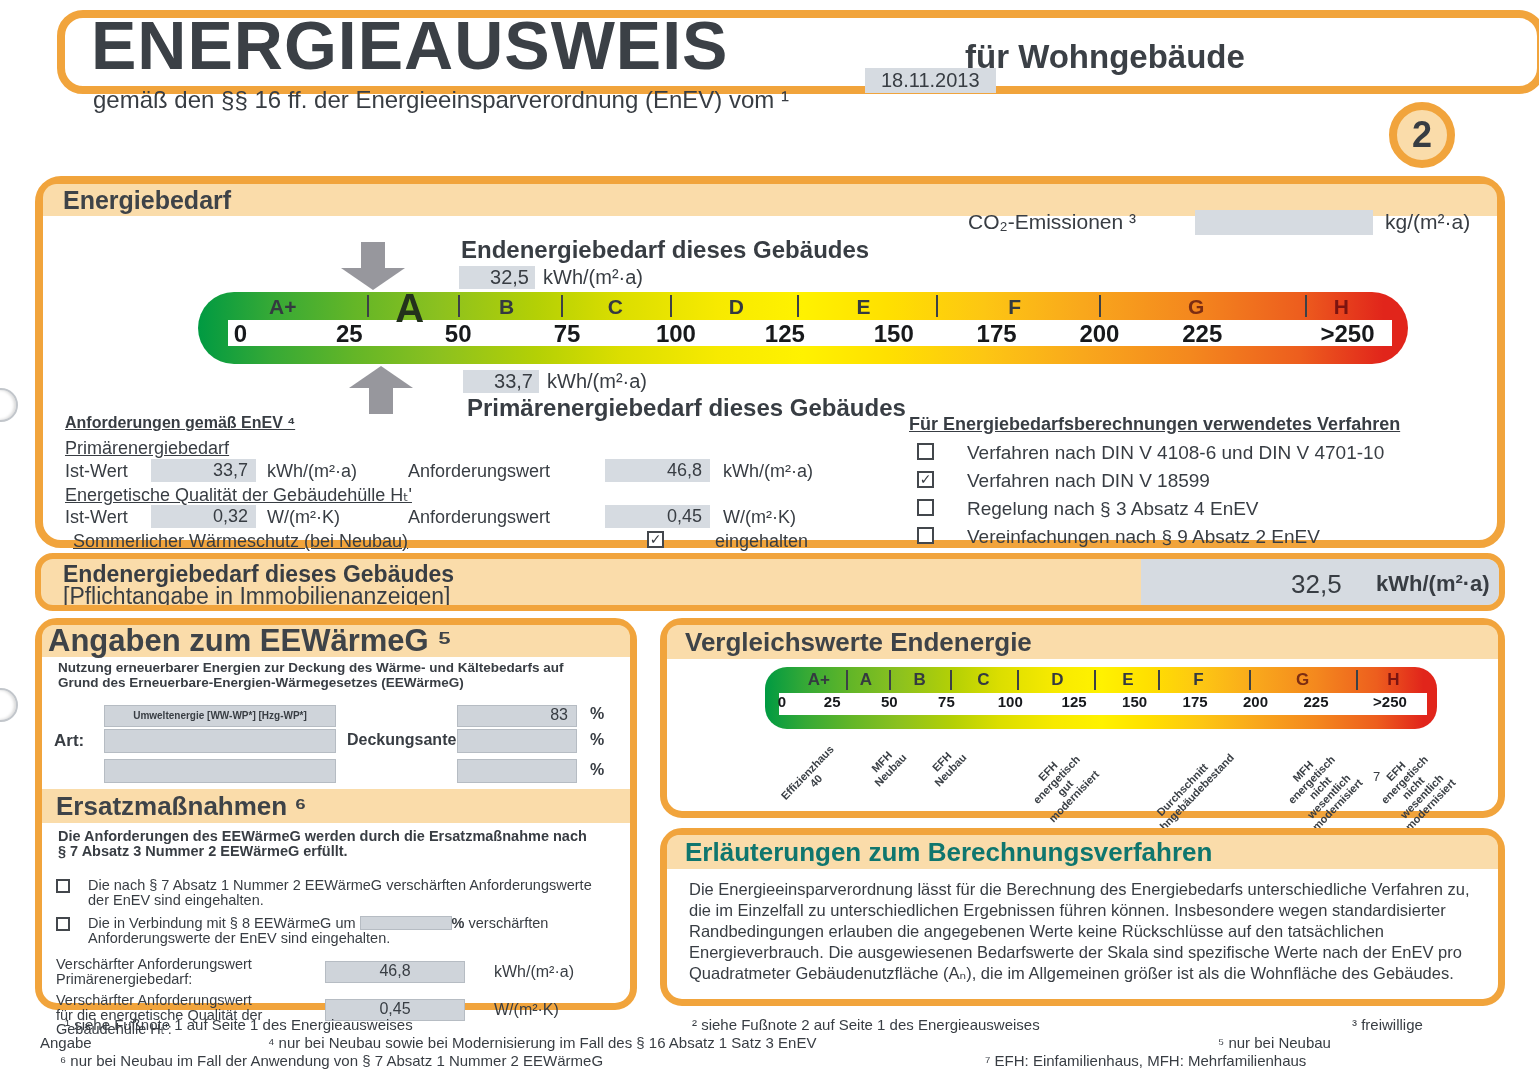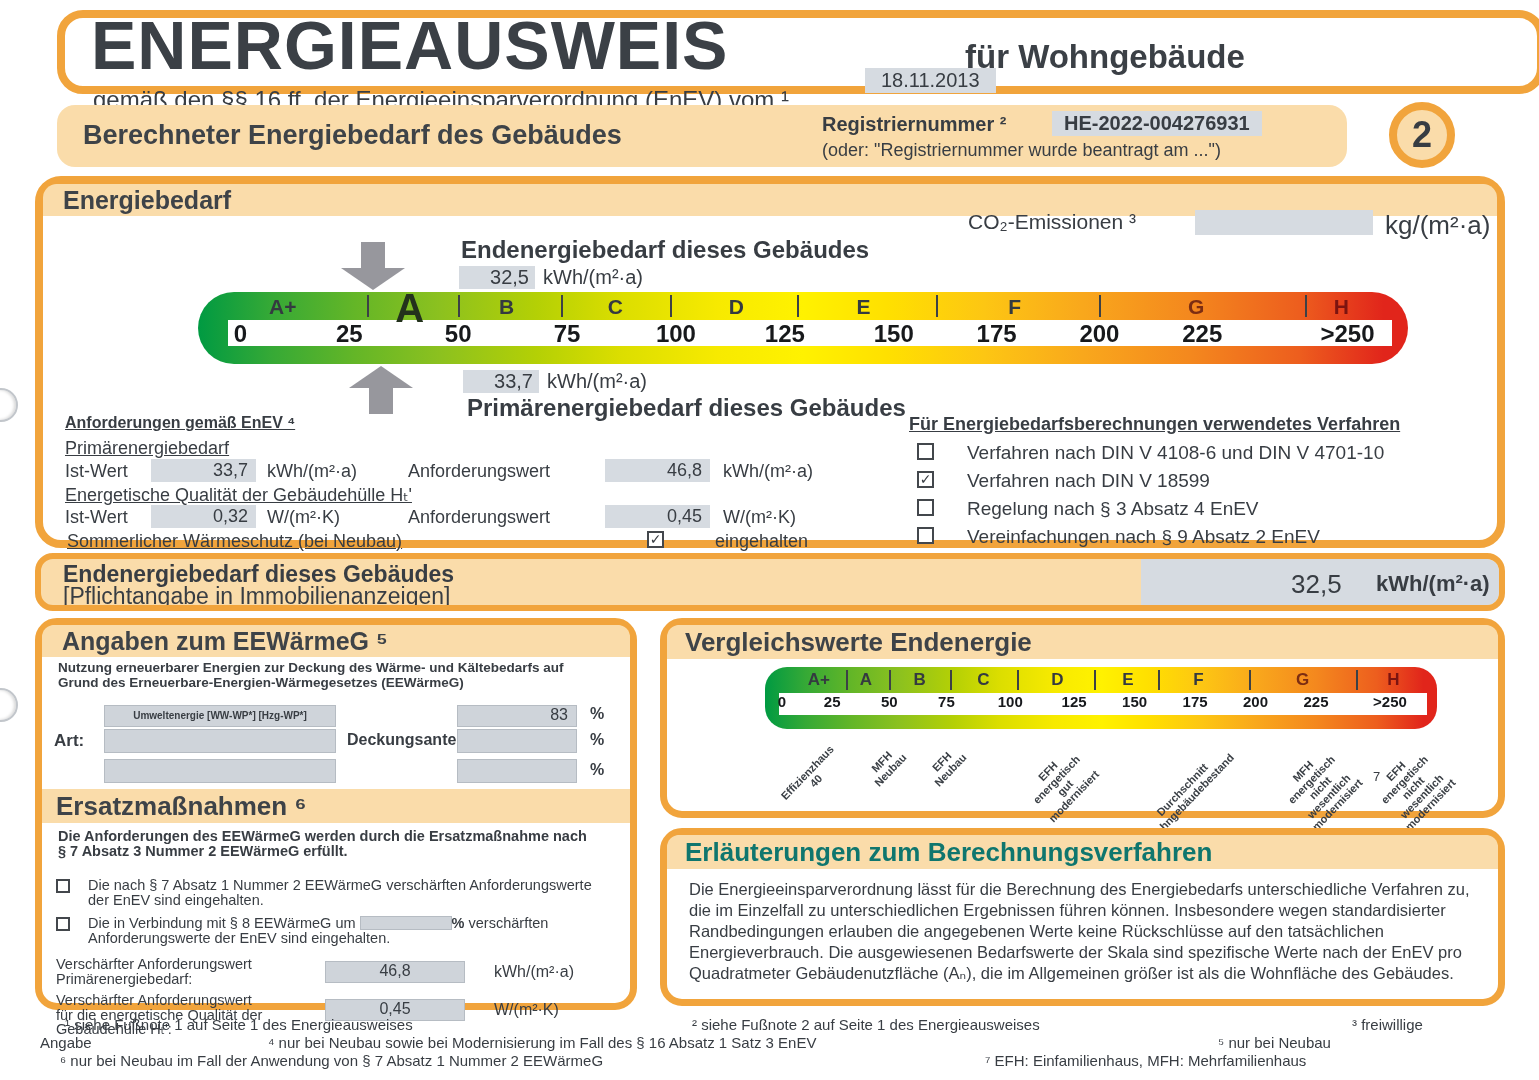--- a/index.html
+++ b/index.html
@@ -39,38 +39,32 @@
   <div class="punch" style="top:388px"></div>
   <div class="punch" style="top:688px"></div>
 
   <div class="abs frame" style="left:57px;top:10px;width:1488px;height:84px">
     <span class="abs b" style="left:26px;top:-12px;font-size:68px;letter-spacing:1px;color:#3b4046">ENERGIEAUSWEIS</span>
     <span class="abs b" style="left:900px;top:20px;font-size:33px;color:#3b4046">für Wohngebäude</span>
     <span class="abs" style="left:28px;top:68px;font-size:24px">gemäß den §§ 16 ff. der Energieeinsparverordnung (EnEV) vom ¹</span>
     <span class="abs gbox" style="left:800px;top:50px;font-size:20px;padding:1px 16px">18.11.2013</span>
   </div>
 
-  <div class="abs strip" style="left:57px;top:105px;width:1290px;height:62px;border-radius:18px">
-    <span class="abs b" style="left:26px;top:15px;font-size:27px;color:#3e4348">Berechneter Energiebedarf des Gebäudes</span>
-    <span class="abs b" style="left:765px;top:8px;font-size:20px">Registriernummer ²</span>
-    <span class="abs gbox b" style="left:995px;top:6px;font-size:20px;padding:1px 12px">HE-2022-004276931</span>
-    <span class="abs" style="left:765px;top:35px;font-size:18px">(oder: "Registriernummer wurde beantragt am ...")</span>
-  </div>
   <div class="abs strip" style="left:1389px;top:102px;width:66px;height:66px;border:8px solid var(--orange);border-radius:50%;text-align:center">
     <span class="b" style="font-size:36px;line-height:50px">2</span>
   </div>
 
   <div class="abs frame" style="left:35px;top:176px;width:1470px;height:372px">
     <div class="abs strip" style="left:0;top:0;right:0;height:32px;border-radius:14px 14px 0 0">
       <span class="b" style="margin-left:20px;font-size:25px;line-height:32px;color:#3e4348">Energiebedarf</span>
     </div>
 
     <span class="abs" style="left:925px;top:26px;font-size:21px">CO₂-Emissionen ³</span>
     <span class="abs gbox" style="left:1152px;top:26px;width:178px;height:25px;font-size:19px;text-align:right;padding-right:8px"></span>
-    <span class="abs" style="left:1342px;top:26px;font-size:26px">kg/(m²·a)</span>
+    <span class="abs" style="left:1342px;top:26px;font-size:21px">kg/(m²·a)</span>
 
     <span class="abs b" style="left:418px;top:52px;font-size:24px">Endenergiebedarf dieses Gebäudes</span>
     <span class="abs gbox" style="left:416px;top:82px;width:76px;height:23px;font-size:20px;text-align:right;padding-right:6px">32,5</span>
     <span class="abs" style="left:500px;top:82px;font-size:20px">kWh/(m²·a)</span>
 
     <div class="abs" style="left:298px;top:58px;width:64px">
       <div class="arrowshaft" style="width:24px;height:26px"></div>
       <div style="width:0;height:0;border-left:32px solid transparent;border-right:32px solid transparent;border-top:22px solid #97979d"></div>
     </div>
 
@@ -129,21 +123,21 @@
     <span class="abs" style="left:365px;top:277px;font-size:18px">Anforderungswert</span>
     <span class="abs gbox" style="left:562px;top:275px;width:105px;height:23px;font-size:18px;text-align:right;padding:1px 8px 0 0">46,8</span>
     <span class="abs" style="left:680px;top:277px;font-size:18px">kWh/(m²·a)</span>
     <span class="abs u" style="left:22px;top:300px;font-size:18px">Energetische Qualität der Gebäudehülle Hₜ'</span>
     <span class="abs" style="left:22px;top:323px;font-size:18px">Ist-Wert</span>
     <span class="abs gbox" style="left:108px;top:321px;width:105px;height:23px;font-size:18px;text-align:right;padding:1px 8px 0 0">0,32</span>
     <span class="abs" style="left:224px;top:323px;font-size:18px">W/(m²·K)</span>
     <span class="abs" style="left:365px;top:323px;font-size:18px">Anforderungswert</span>
     <span class="abs gbox" style="left:562px;top:321px;width:105px;height:23px;font-size:18px;text-align:right;padding:1px 8px 0 0">0,45</span>
     <span class="abs" style="left:680px;top:323px;font-size:18px">W/(m²·K)</span>
-    <span class="abs u" style="left:24px;top:347px;font-size:18px">Sommerlicher Wärmeschutz (bei Neubau)</span>
+    <span class="abs u" style="left:30px;top:347px;font-size:18px">Sommerlicher Wärmeschutz (bei Neubau)</span>
     <span class="abs cbx" style="left:604px;top:347px;width:17px;height:17px;font-size:14px">✓</span>
     <span class="abs" style="left:672px;top:347px;font-size:18px">eingehalten</span>
 
     <span class="abs b u" style="left:866px;top:230px;font-size:18px">Für Energiebedarfsberechnungen verwendetes Verfahren</span>
     <span class="abs cbx" style="left:874px;top:259px;width:17px;height:17px;font-size:14px"></span>
     <span class="abs" style="left:924px;top:258px;font-size:19px">Verfahren nach DIN V 4108-6 und DIN V 4701-10</span>
     <span class="abs cbx" style="left:874px;top:287px;width:17px;height:17px;font-size:14px">✓</span>
     <span class="abs" style="left:924px;top:286px;font-size:19px">Verfahren nach DIN V 18599</span>
     <span class="abs cbx" style="left:874px;top:315px;width:17px;height:17px;font-size:14px"></span>
     <span class="abs" style="left:924px;top:314px;font-size:19px">Regelung nach § 3 Absatz 4 EnEV</span>
@@ -155,21 +149,21 @@
     <span class="abs b" style="left:22px;top:2px;font-size:23px">Endenergiebedarf dieses Gebäudes</span>
     <span class="abs" style="left:22px;top:24px;font-size:23px">[Pflichtangabe in Immobilienanzeigen]</span>
     <div class="abs gbox" style="left:1100px;top:0;right:0;bottom:0;border-radius:0 12px 12px 0">
       <span class="abs" style="left:150px;top:10px;font-size:26px">32,5</span>
       <span class="abs b" style="left:235px;top:12px;font-size:22px">kWh/(m²·a)</span>
     </div>
   </div>
 
   <div class="abs frame7" style="left:35px;top:618px;width:602px;height:392px">
     <div class="abs strip" style="left:0;top:0;right:0;height:32px;border-radius:12px 12px 0 0">
-      <span class="b" style="margin-left:20px;font-size:25px;line-height:32px;color:#3e4348">Angaben zum EEWärmeG ⁵</span>
+      <span class="b" style="margin-left:6px;font-size:31px;line-height:32px;color:#3e4348">Angaben zum EEWärmeG ⁵</span>
     </div>
     <div class="abs b" style="left:16px;top:36px;width:545px;font-size:13.5px;line-height:14.5px">Nutzung erneuerbarer Energien zur Deckung des Wärme- und Kältebedarfs auf Grund des Erneuerbare-Energien-Wärmegesetzes (EEWärmeG)</div>
     <div class="abs gboxb b" style="left:62px;top:80px;width:232px;height:22px;font-size:10px;text-align:center;line-height:20px">Umweltenergie [WW-WP*] [Hzg-WP*]</div>
     <span class="abs gboxb" style="left:415px;top:80px;width:120px;height:22px;font-size:16px;text-align:right;padding-right:8px">83</span>
     <span class="abs b" style="left:548px;top:80px;font-size:16px">%</span>
     <span class="abs b" style="left:12px;top:106px;font-size:17px">Art:</span>
     <div class="abs gboxb" style="left:62px;top:104px;width:232px;height:24px"></div>
     <span class="abs b" style="left:305px;top:106px;font-size:16px">Deckungsanteil:</span>
     <span class="abs gboxb" style="left:415px;top:104px;width:120px;height:24px"></span>
     <span class="abs b" style="left:548px;top:106px;font-size:16px">%</span>

